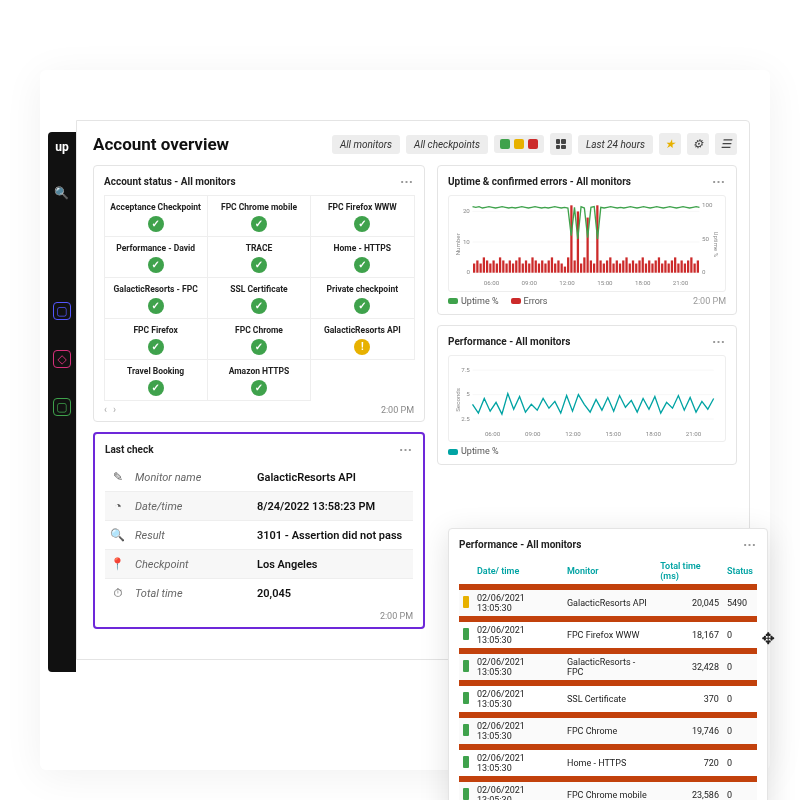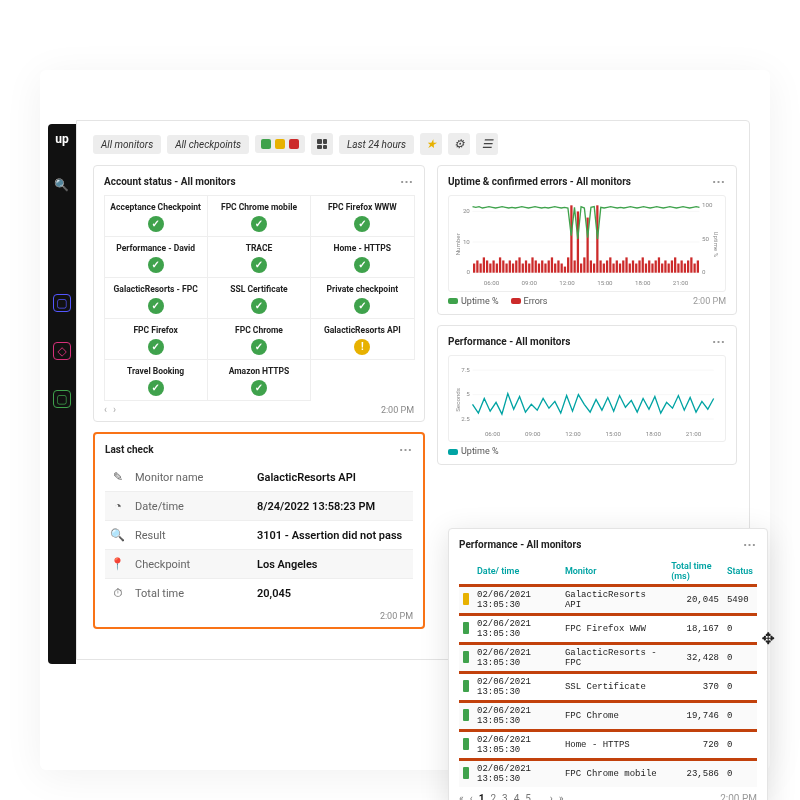--- a/index.html
+++ b/index.html
@@ -1,19 +1,19 @@
 <!DOCTYPE html>
 <html><head>
 <meta charset="utf-8">
 <style>
   * { box-sizing: border-box; margin: 0; padding: 0; }
   body { font-family: -apple-system, BlinkMacSystemFont, "Segoe UI", Roboto, Arial, sans-serif; background: #fff; width: 800px; height: 800px; overflow: hidden; position: relative; }
   .canvas { position: absolute; inset: 0; }
   .shadow-bg { position: absolute; left: 40px; top: 70px; width: 730px; height: 700px; background:#fff; box-shadow: 0 6px 40px rgba(0,0,0,0.06); border-radius: 6px;}
-  .sidebar { position: absolute; left: 48px; top: 124px; width: 28px; height: 540px; background: #111; border-radius: 4px 0 0 4px; display: flex; flex-direction: column; align-items: center; padding-top: 8px; gap: 30px; }
+  .sidebar { position: absolute; left: 48px; top: 132px; width: 28px; height: 540px; background: #111; border-radius: 4px 0 0 4px; display: flex; flex-direction: column; align-items: center; padding-top: 8px; gap: 30px; }
   .side-logo { color:#fff; font-weight:700; font-size:12px; }
   .side-icon { width:18px; height:18px; border-radius:4px; display:flex; align-items:center; justify-content:center; font-size:12px; }
   .side-a { color:#6a6a6a; }
   .side-b { border:1px solid #5457ff; color:#5457ff; }
   .side-c { border:1px solid #d6307a; color:#d6307a; }
   .side-d { border:1px solid #3fa24c; color:#3fa24c; }
   .main { position: absolute; left: 76px; top: 120px; width: 674px; height: 540px; background:#fff; border:1px solid #e4e4e4; border-radius:0 4px 4px 0; padding:12px 12px 12px 16px; }
   .header { display:flex; align-items:center; justify-content:space-between; margin-bottom:10px; }
   .title { font-size:17px; font-weight:700; color:#111; }
   .header-right { display:flex; align-items:center; gap:6px;font-style:italic; }
@@ -22,47 +22,47 @@
   .dot { width:10px; height:10px; border-radius:2px; }
   .dot.g{background:#3fa24c;} .dot.y{background:#e7b100;} .dot.r{background:#cc2a2a;}
   .icon-btn { width:22px; height:22px; background:#ededed; border-radius:3px; display:flex; align-items:center; justify-content:center; color:#444; font-size:12px; cursor:pointer;}
   .grid-icon { width:10px; height:10px; display:grid; grid-template-columns:1fr 1fr; gap:1px;}
   .grid-icon span{background:#444;border-radius:1px;}
   .body { display:flex; gap:12px; height: calc(100% - 42px); }
   .col { display:flex; flex-direction:column; gap:10px; }
   .col-left { width: 332px; }
   .col-right { flex:1; min-width:0; }
   .panel { border:1px solid #e4e4e4; border-radius:4px; padding:8px 10px 4px 10px; position:relative; background:#fff;}
-  .panel.highlight { border:2px solid #f97316; }
+  .panel.highlight { border:2px solid #6d28d9; }
   .panel-title { font-size:10px; font-weight:700; color:#222; margin-bottom:6px; display:flex; justify-content:space-between; align-items:center;}
   .panel-title .ellipsis { color:#999; cursor:pointer; font-size:13px; letter-spacing:1px;}
   .status-grid { display:grid; grid-template-columns:repeat(3,1fr); }
   .status-cell { border:1px solid #eee; margin:-0.5px; padding:6px 4px 4px 4px; text-align:center; font-size:8.5px; font-weight:700; color:#222;}
   .check { width:16px; height:16px; border-radius:50%; margin:4px auto 0 auto; display:flex; align-items:center; justify-content:center; color:#fff; font-size:10px; }
   .ok{background:#3fa24c;} .warn{background:#e7b100;} .err{background:#cc2a2a;}
   .panel-footer { display:flex; align-items:center; justify-content:space-between; font-size:9px; color:#888; padding:4px 0 2px 0;}
   .pager { display:flex; gap:6px; font-size:10px; color:#aaa;}
   .lastcheck-row { display:flex; align-items:center; padding:7px 4px; font-size:11px; color:#333; border-top:1px solid #eee;}
   .lastcheck-row:first-of-type{border-top:none;}
   .lastcheck-row.alt { background:#f7f7f7; }
   .lc-icon { width:18px; text-align:center; color:#555; margin-right:8px; font-size:12px;}
-  .lc-label { width:122px; color:#666; }
+  .lc-label { width:122px; color:#666;font-style:italic; }
   .lc-val { font-weight:600; color:#111; }
   .chart-wrap { border:1px solid #eee; border-radius:3px; padding:4px 6px 2px 4px; }
   .chart-svg { width:100%; display:block; }
   .legend { font-size:9px; color:#555; display:flex; gap:12px; align-items:center; padding:4px 0;}
   .legend .sw { width:10px; height:6px; display:inline-block; border-radius:2px; margin-right:3px; vertical-align:middle;}
   .time-right{margin-left:auto; color:#999;}
   
   .float-panel { position:absolute; left:448px; top:528px; width:320px; background:#fff; border:1px solid #e4e4e4; border-radius:4px; box-shadow:0 6px 30px rgba(0,0,0,0.12); padding:8px 10px 4px 10px;}
   .tbl { width:100%; border-collapse:collapse; font-size:9px;}
   .tbl th { text-align:left; color:#00a3a3; font-weight:600; padding:3px 4px;}
   .tbl th.rt{}
   .tbl td { padding:3px 4px; color:#222;}
-  .tbl tr.row { border-top:3px solid #c2410c;font-family:Liberation Mono, monospace;}
+  .tbl tr.row { border-top:6px solid #c2410c;}
   .tbl tr.row:nth-child(odd) td{ background:#fafafa;}
   .stat-badge{width:6px;height:12px;display:inline-block;border-radius:1px;}
   .sg{background:#3fa24c;} .sy{background:#e7b100;}
   .num{text-align:right;}
   .move-cursor { position:absolute; right:-8px; top:100px; font-size:16px; color:#222;}
   .float-pager{display:flex;align-items:center;gap:6px;font-size:10px;color:#777;padding:6px 0 2px 0;}
   .float-pager b{color:#111;}
   .axis-lbl{font-size:7px;fill:#888;}
   .vaxis{font-size:7px;fill:#888;}
 </style>
@@ -76,20 +76,21 @@
     <div class="side-logo">up</div>
     <div class="side-icon side-a">🔍</div>
     <div style="flex:0 0 40px"></div>
     <div class="side-icon side-b">▢</div>
     <div class="side-icon side-c">◇</div>
     <div class="side-icon side-d">▢</div>
   </div>
 
   <div class="main">
     <div class="header">
+      <div class="title">Account overview</div>
       <div class="header-right">
         <div class="pill">All monitors</div>
         <div class="pill">All checkpoints</div>
         <div class="traffic">
             <span class="dot g"></span>
             <span class="dot y"></span>
             <span class="dot r"></span>
           </div>
         <div class="icon-btn">
             <span class="grid-icon">

